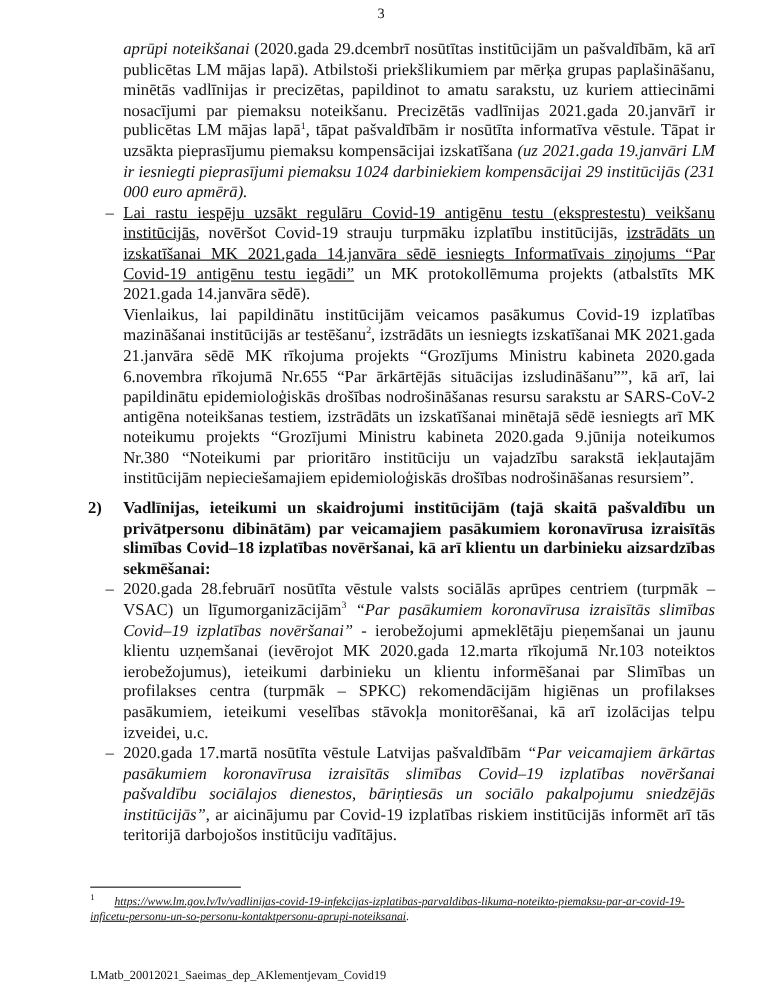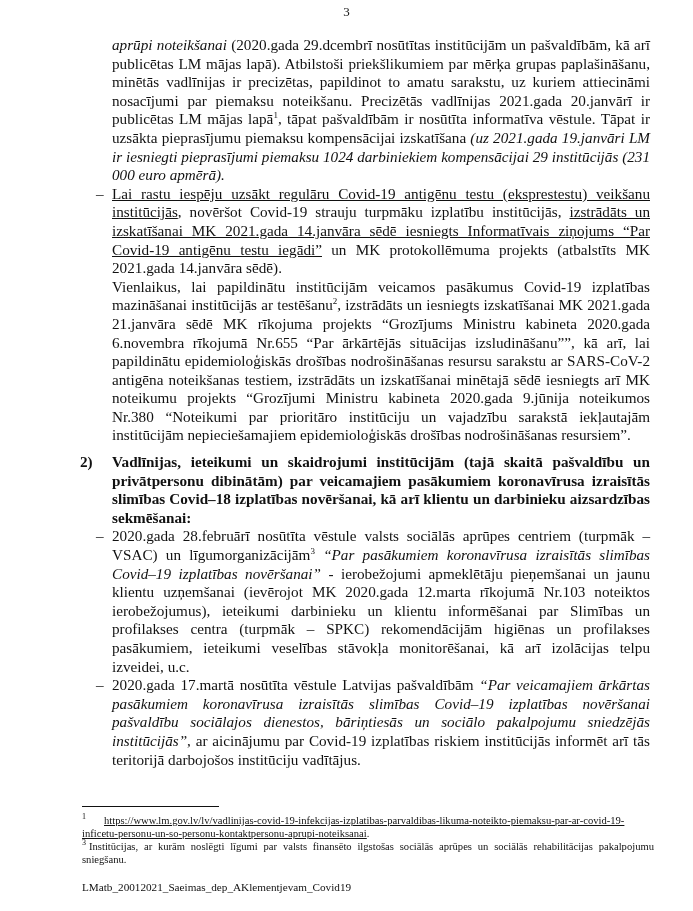--- a/index.html
+++ b/index.html
@@ -11,21 +11,21 @@
   .dash-item { position: relative; margin: 0 0 0 32px; text-align: justify; }
   .dash-item .dash { position: absolute; left: -16px; top: 0; }
   .u { text-decoration: underline; }
   .i { font-style: italic; }
   .sec { position: relative; margin: 8px 0 0 32px; font-weight: bold; text-align: justify; }
   .sec .num { position: absolute; left: -32px; top: 0; }
   sup { font-size: 9px; line-height: 0; vertical-align: super; }
   .footnote-rule { position: absolute; top: 806px; left: 82px; width: 137px; border-top: 1px solid #111; }
   .footnotes { position: absolute; top: 814px; left: 82px; width: 572px; font-size: 10.6px; line-height: 13px; }
   .fn { margin: 0 0 0 0; text-align: justify; }
-  .fn a { color: #111; text-decoration: underline; }
+  .fn a { color: #111; text-decoration: underline; font-style: italic; }
   .fn .fnum { font-size: 8px; vertical-align: super; line-height: 0; margin-right: 18px; }
   .fn .fnum2 { font-size: 8px; vertical-align: super; line-height: 0; margin-right: 3px; }
   .file-footer { position: absolute; top: 881px; left: 82px; font-size: 11.2px; }
 </style>
 </head>
 <body>
 
 <div class="page-num">3</div>
 
 <div class="body">
@@ -41,16 +41,15 @@
   <p class="dash-item"><span class="dash">–</span><span>2020.gada 28.februārī nosūtīta vēstule valsts sociālās aprūpes centriem (turpmāk – VSAC) un līgumorganizācijām</span><sup>3</sup><span class="i"> “Par pasākumiem koronavīrusa izraisītās slimības Covid–19 izplatības novēršanai”</span><span> - ierobežojumi apmeklētāju pieņemšanai un jaunu klientu uzņemšanai (ievērojot MK 2020.gada 12.marta rīkojumā Nr.103 noteiktos ierobežojumus), ieteikumi darbinieku un klientu informēšanai par Slimības un profilakses centra (turpmāk – SPKC) rekomendācijām higiēnas un profilakses pasākumiem, ieteikumi veselības stāvokļa monitorēšanai, kā arī izolācijas telpu izveidei, u.c.</span></p>
 
   <p class="dash-item"><span class="dash">–</span><span>2020.gada 17.martā nosūtīta vēstule Latvijas pašvaldībām </span><span class="i">“Par veicamajiem ārkārtas pasākumiem koronavīrusa izraisītās slimības Covid–19 izplatības novēršanai pašvaldību sociālajos dienestos, bāriņtiesās un sociālo pakalpojumu sniedzējās institūcijās”</span><span>, ar aicinājumu par Covid-19 izplatības riskiem institūcijās informēt  arī tās teritorijā darbojošos institūciju vadītājus.</span></p>
 
 </div>
 
 <div class="footnote-rule"></div>
 
 <div class="footnotes">
   <p class="fn"><span class="fnum">1</span><a>https://www.lm.gov.lv/lv/vadlinijas-covid-19-infekcijas-izplatibas-parvaldibas-likuma-noteikto-piemaksu-par-ar-covid-19-inficetu-personu-un-so-personu-kontaktpersonu-aprupi-noteiksanai</a><span>.</span></p>
-  <p class="fn"><span class="fnum2">3</span><span>Institūcijas, ar kurām noslēgti līgumi par valsts finansēto ilgstošas sociālās aprūpes un sociālās rehabilitācijas pakalpojumu sniegšanu.</span></p>
 </div>
 
 <div class="file-footer">LMatb_20012021_Saeimas_dep_AKlementjevam_Covid19</div>
 
 </body></html>

